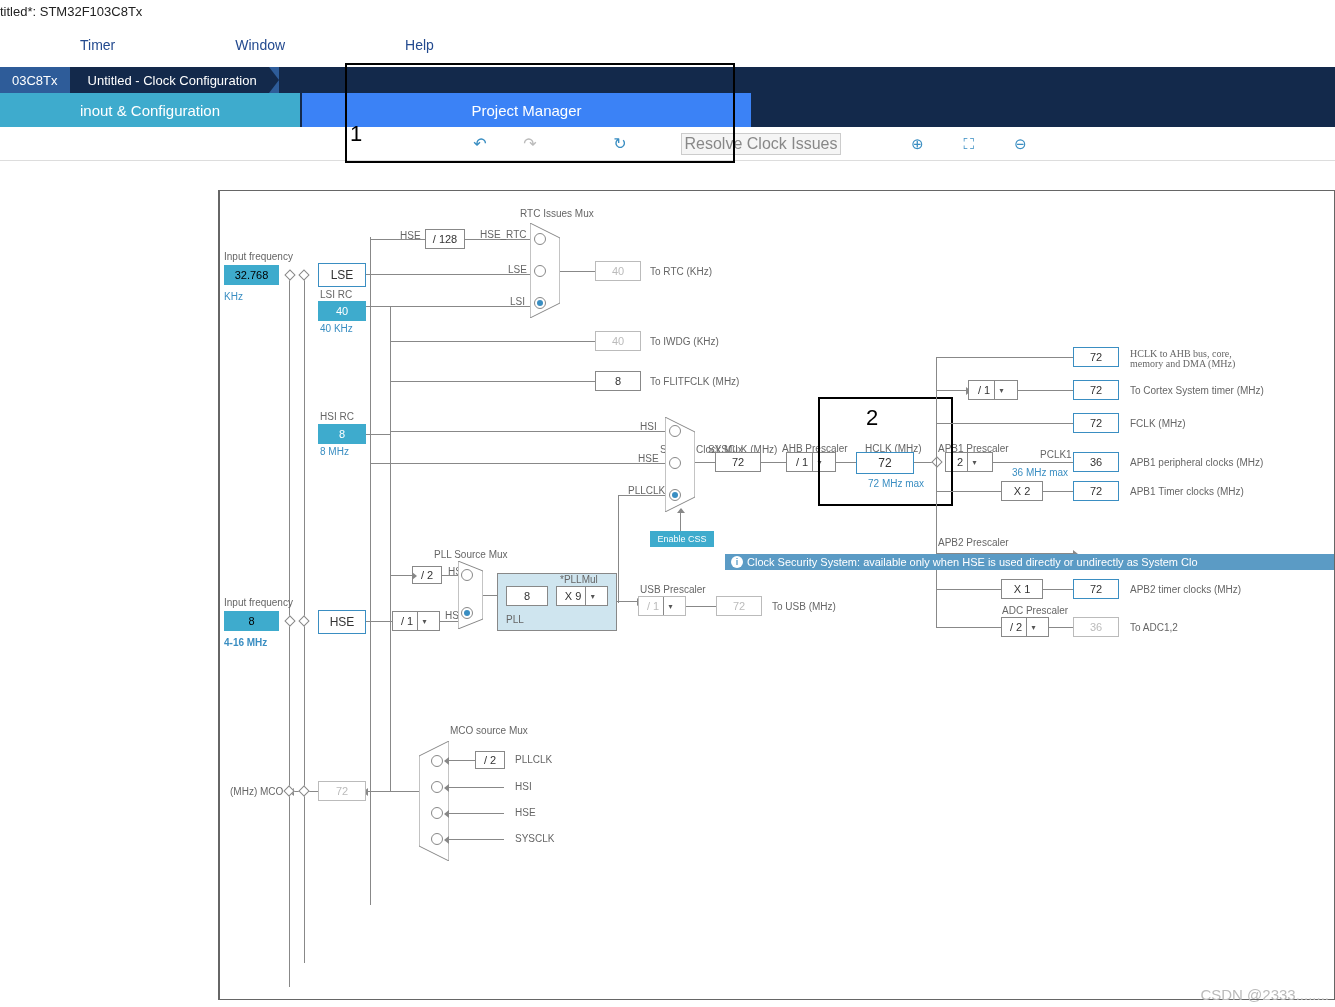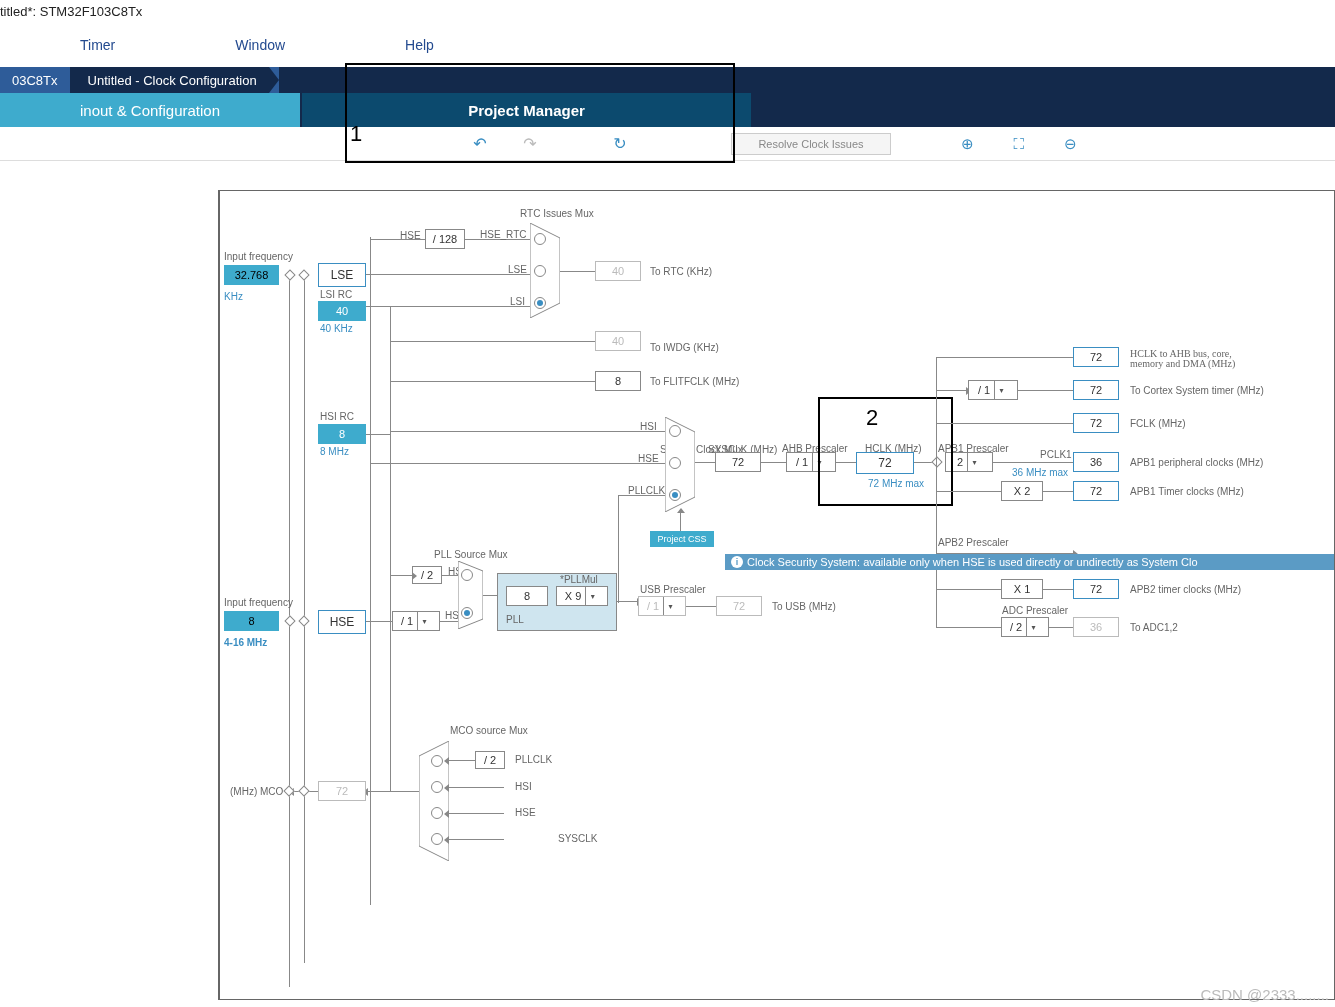--- a/index.html
+++ b/index.html
@@ -17,29 +17,29 @@
 .bc-item { background: #13294b; padding: 0 12px; position: relative; height: 26px; display: inline-flex; align-items: center; }
 .bc-item::after { content: ""; position: absolute; right: -10px; top: 0; width: 0; height: 0; border-left: 10px solid #13294b; border-top: 13px solid #2e5c99; border-bottom: 13px solid #2e5c99; }
 .bc-item.first { background: #2e5c99; }
 .bc-item.first::after { border-left-color: #2e5c99; border-top-color: #13294b; border-bottom-color: #13294b; }
 
 
 .tabstrip { display: flex; height: 34px; background: #13294b; }
 .tab { flex: 0 0 auto; display: flex; align-items: center; justify-content: center; color: #fff; font-size: 15px; height: 34px; }
 .tab.t1 { width: 300px; background: #3eabcd; }
 .tab.t2 { width: 450px; background: #3eabcd; }
-.tab.t3 { width: 449px; background: #0c4a6e; font-weight: bold; }
+.tab.t3 { width: 449px; background: #3b82f6; }
 .tabspacer { width: 1px; background: #13294b; }
 
 
 .toolbar { display: flex; align-items: center; height: 34px; border-bottom: 1px solid #ddd; font-size: 12px; color: #888; padding-left: 345px; position: relative; }
 .annot-1 { position: absolute; left: 345px; top: -64px; width: 390px; height: 100px; border: 2px solid #000; pointer-events: none; }
 .annot-1-label { position: absolute; left: 350px; top: -6px; font-size: 22px; color: #000; }
 .tool-icon { display: inline-flex; width: 50px; justify-content: center; color: #3a8ec2; font-size: 16px; cursor: pointer; }
-.resolve-btn { margin-left: 86px; width: 160px; height: 22px; border: 1px solid #ccc; background: #f5f5f5; color: #888; font-size: 11px; display: flex; align-items: center; justify-content: center; }
+.resolve-btn { margin-left: 36px; width: 160px; height: 22px; border: 1px solid #ccc; background: #f5f5f5; color: #888; font-size: 16px; display: flex; align-items: center; justify-content: center; }
 .tool-right { display: flex; gap: 40px; margin-left: 70px; color: #3a8ec2; font-size: 15px; }
 
 
 .canvas { position: absolute; left: 218px; top: 190px; width: 1117px; height: 810px; border: 1px solid #666; border-left: 2px solid #666; background: #fff; overflow: hidden; }
 
 
 .node-box { position: absolute; border: 1px solid #3a8ec2; background: #fff; font-size: 11px; display: flex; align-items: center; justify-content: center; color: #333; }
 .node-box.filled { background: #3eabcd; color: #fff; border: none; }
 .node-box.input { background: #3eabcd; color: #000; border: none; }
 .node-box.disabled { border-color: #bbb; color: #bbb; }
@@ -154,21 +154,21 @@
       </div>
   </div>
   <div class="lbl" style="left:288px; top:73px;">LSE</div>
   <div class="lbl" style="left:290px; top:105px;">LSI</div>
   <div class="line h arrow-r" style="left:340px; top:80px; width:35px;"></div>
   <div class="node-box disabled" style="left:375px; top:70px; width:46px; height:20px;">40</div>
   <div class="lbl" style="left:430px; top:75px;">To RTC (KHz)</div>
 
   <div class="line h arrow-r" style="left:170px; top:150px; width:205px;"></div>
   <div class="node-box disabled" style="left:375px; top:140px; width:46px; height:20px;">40</div>
-  <div class="lbl" style="left:430px; top:151px;">To IWDG (KHz)</div>
+  <div class="lbl" style="left:430px; top:145px;">To IWDG (KHz)</div>
 
   <div class="line h arrow-r" style="left:170px; top:190px; width:205px;"></div>
   <div class="node-box" style="left:375px; top:180px; width:46px; height:20px; border-color:#888;">8</div>
   <div class="lbl" style="left:430px; top:185px;">To FLITFCLK (MHz)</div>
 
   <div class="lbl" style="left:100px; top:220px;">HSI RC</div>
   <div class="node-box filled" style="left:98px; top:233px; width:48px; height:20px;">8</div>
   <div class="lbl b" style="left:100px; top:255px;">8 MHz</div>
   <div class="line h" style="left:146px; top:243px; width:24px;"></div>
 
@@ -189,21 +189,21 @@
       </div>
     <div class="mux" style="left:4px; top:40px;">
         <div class="circle"></div>
       </div>
     <div class="mux" style="left:4px; top:72px;">
         <div class="circle sel"></div>
       </div>
   </div>
 
   <div class="line v arrow-u" style="left:460px; top:322px; height:20px;"></div>
-  <div class="node-box filled" style="left:430px; top:340px; width:64px; height:16px; font-size:9px;">Project CSS</div>
+  <div class="node-box filled" style="left:430px; top:340px; width:64px; height:16px; font-size:9px;">Enable CSS</div>
 
   <div class="lbl" style="left:488px; top:253px;">SYSCLK (MHz)</div>
   <div class="line h arrow-r" style="left:475px; top:271px; width:20px;"></div>
   <div class="node-box" style="left:495px; top:261px; width:46px; height:20px; border-color:#888;">72</div>
   <div class="line h arrow-r" style="left:541px; top:271px; width:25px;"></div>
   <div class="lbl" style="left:562px; top:252px;">AHB Prescaler</div>
   <div class="node-box dd" style="left:566px; top:261px; width:50px; height:20px; border-color:#888;">
       <span>/ 1</span>
       <span class="dd-arrow">▾</span>
     </div>
@@ -349,21 +349,21 @@
       </div>
   </div>
   <div class="node-box" style="left:255px; top:560px; width:30px; height:18px; border-color:#888;">/ 2</div>
   <div class="line h arrow-l" style="left:229px; top:569px; width:26px;"></div>
   <div class="lbl" style="left:295px; top:563px;">PLLCLK</div>
   <div class="line h arrow-l" style="left:229px; top:596px; width:55px;"></div>
   <div class="lbl" style="left:295px; top:590px;">HSI</div>
   <div class="line h arrow-l" style="left:229px; top:622px; width:55px;"></div>
   <div class="lbl" style="left:295px; top:616px;">HSE</div>
   <div class="line h arrow-l" style="left:229px; top:648px; width:55px;"></div>
-  <div class="lbl" style="left:295px; top:642px;margin-left:43px;">SYSCLK</div>
+  <div class="lbl" style="left:295px; top:642px;">SYSCLK</div>
 
   <div class="line h arrow-l" style="left:148px; top:600px; width:51px;"></div>
   <div class="node-box disabled" style="left:98px; top:590px; width:48px; height:20px;">72</div>
   <div class="lbl" style="left:10px; top:595px;">(MHz) MCO</div>
   <div class="line h arrow-l" style="left:74px; top:600px; width:24px;"></div>
   <div class="diamond" style="left:65px; top:596px;"></div>
   <div class="diamond" style="left:80px; top:596px;"></div>
 
 </div>
 

